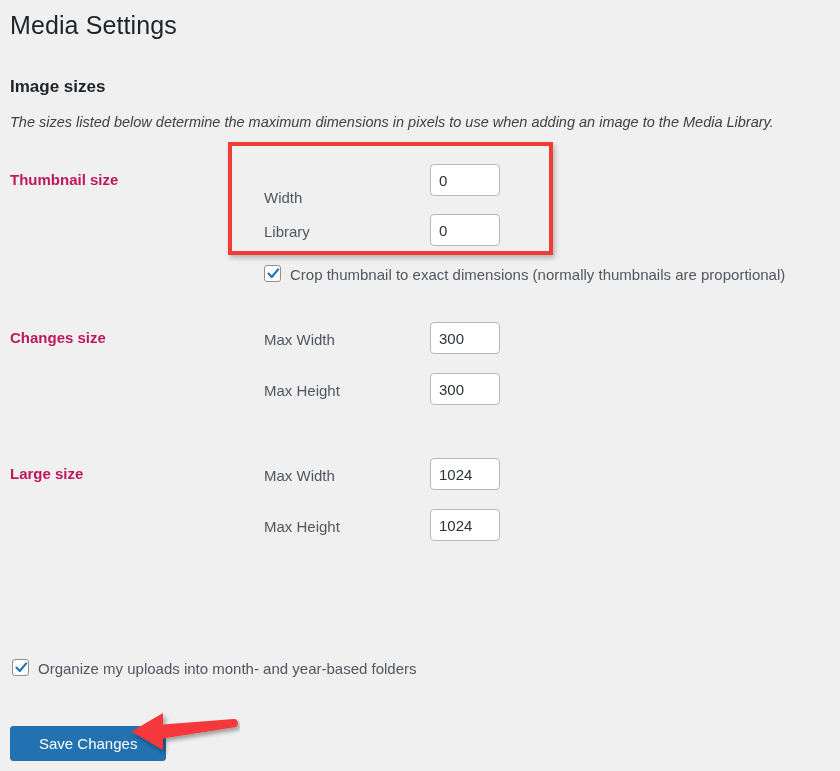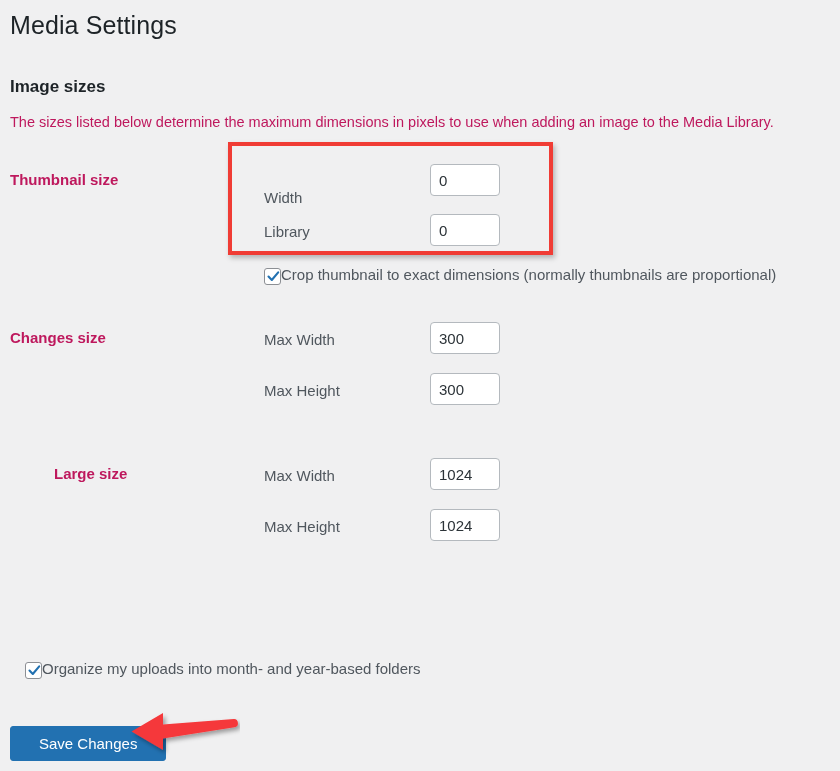--- a/index.html
+++ b/index.html
@@ -43,37 +43,38 @@
     line-height: 22px;
   }
   #heading-image-sizes { top: 76px; }
   #heading-uploading-files { top: 593px; }
 
   .description {
     position: absolute;
     left: 10px;
     top: 112px;
     font-size: 14.5px;
-    color: #be185d;
+    color: #404040;
     line-height: 20px;
     white-space: nowrap;
+    font-style: italic;
   }
 
   
   .row-label {
     position: absolute;
     left: 10px;
     font-size: 15px;
     font-weight: bold;
     color: #be185d;
     line-height: 20px;
   }
   #label-thumbnail-size { top: 170px; }
   #label-medium-size    { top: 328px; }
-  #label-large-size     { top: 464px; margin-left: 44px; }
+  #label-large-size     { top: 464px; }
 
   
   .field-label {
     position: absolute;
     left: 264px;
     font-size: 15px;
     color: #50575e;
     line-height: 20px;
   }
 
@@ -110,24 +111,25 @@
   
   #label-large-width  { top: 466px; }
   #input-large-width  { top: 458px; }
   #label-large-height { top: 517px; }
   #input-large-height { top: 509px; }
 
   
   .checkbox-row {
     position: absolute;
     display: flex;
-    align-items: flex-end;
+    align-items: flex-start;
+    gap: 9px;
   }
   #row-crop-thumbnail { left: 264px; top: 265px; }
-  #row-organize-uploads { left: 25px; top: 659px; }
+  #row-organize-uploads { left: 12px; top: 659px; }
 
   .cbox {
     width: 17px;
     height: 17px;
     flex: 0 0 17px;
     box-sizing: border-box;
     background: #fff;
     border: 1px solid #8c8f94;
     border-radius: 3px;
     position: relative;

